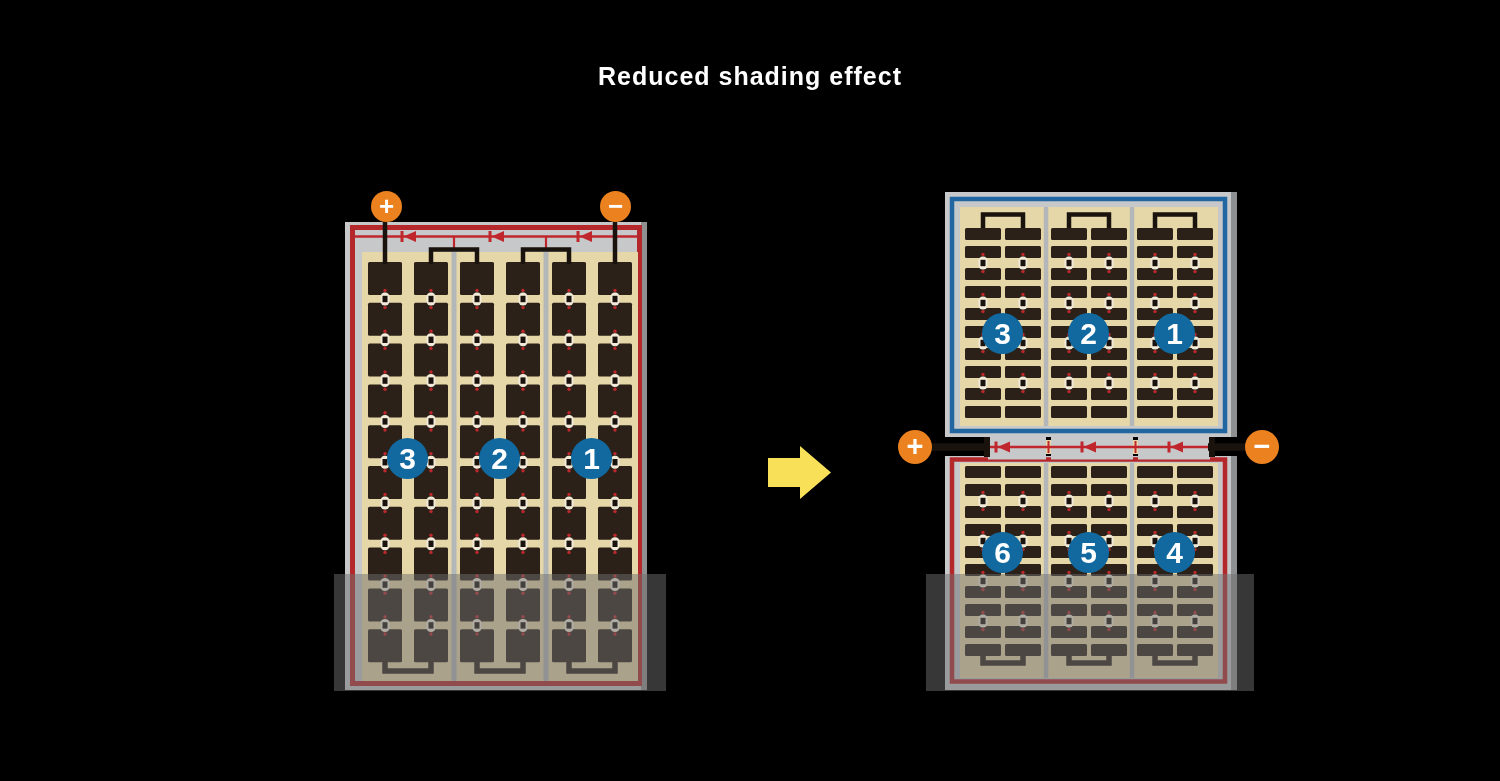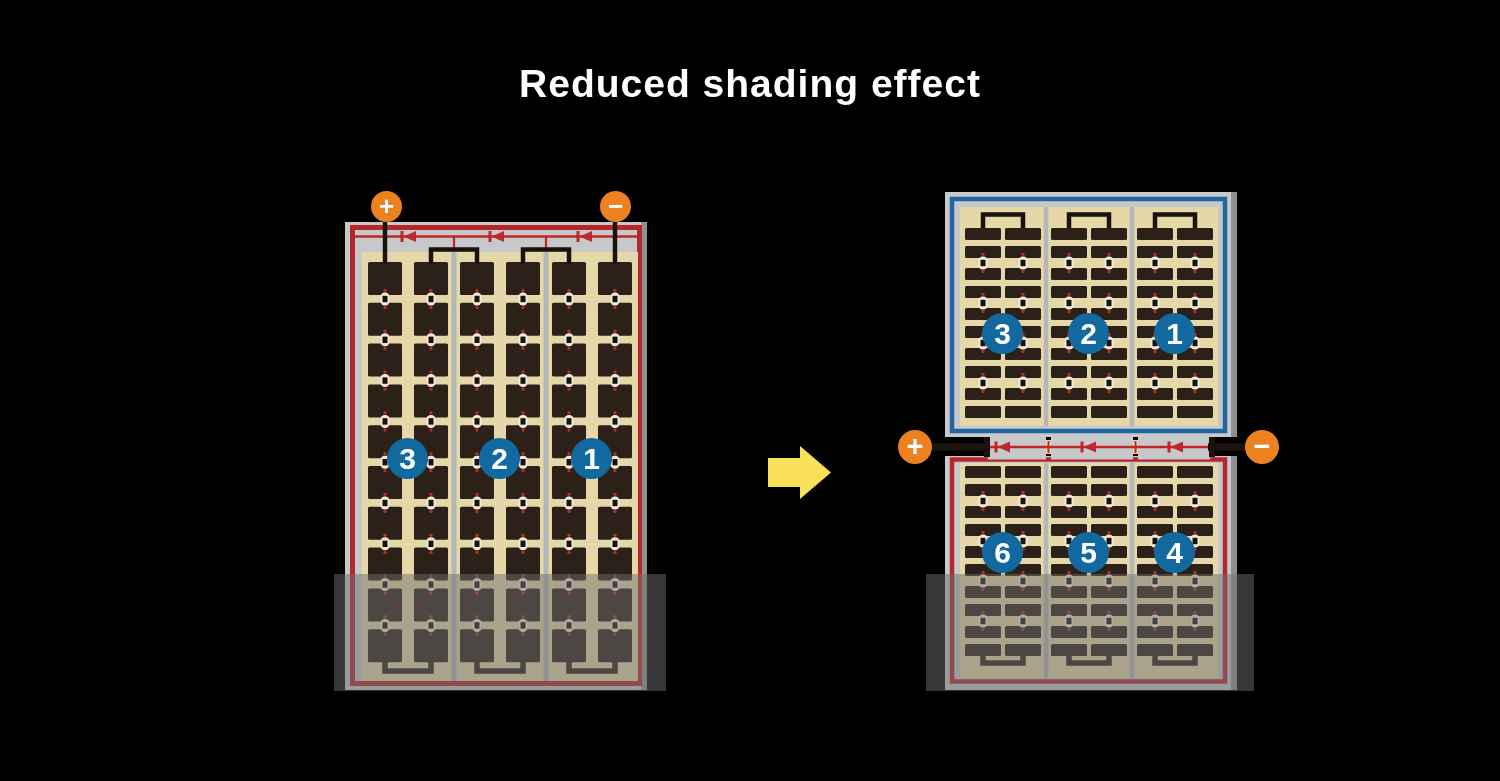--- a/index.html
+++ b/index.html
@@ -4,21 +4,21 @@
 <style>
   html,body{margin:0;padding:0;background:#000;}
   .canvas{
     position:relative;width:1500px;height:781px;overflow:hidden;
     background:var(--bg,#000);
     font-family:"Liberation Sans", sans-serif;
   }
   .canvas svg{position:absolute;left:0;top:0;}
   .title{
     position:absolute;left:0;top:62px;width:100%;text-align:center;
-    color:var(--title-color,#fff);font-size:39px;font-weight:bold;letter-spacing:1px;
+    color:var(--title-color,#fff);font-size:25px;font-weight:bold;letter-spacing:1px;
   }
   .badge{
     position:absolute;width:41px;height:41px;border-radius:50%;
     background:var(--badge-bg,#1169a0);color:var(--badge-text,#fff);
     font-size:30px;font-weight:bold;line-height:41px;text-align:center;
   }
   .terminal{
     position:absolute;border-radius:50%;
     background:var(--terminal-bg,#ec8120);color:var(--terminal-text,#fff);
     font-weight:bold;text-align:center;

